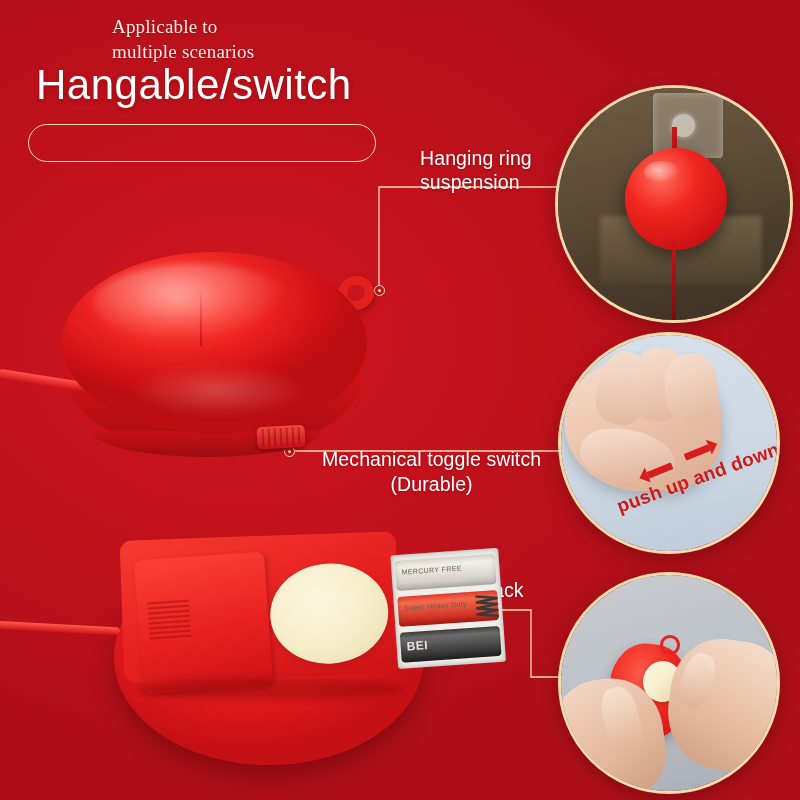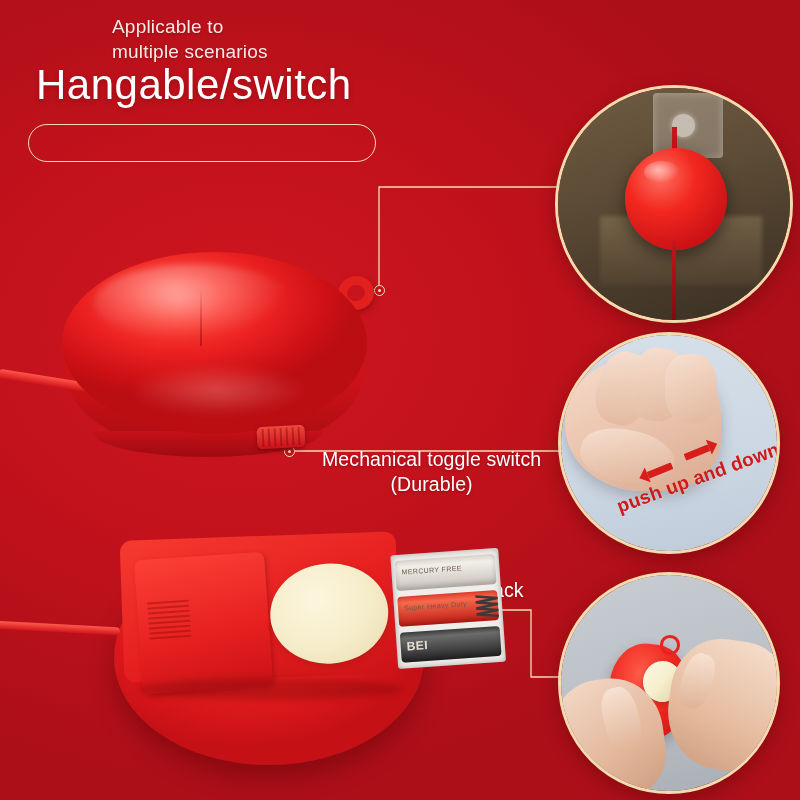--- a/index.html
+++ b/index.html
@@ -22,20 +22,21 @@
   .kicker {
     position: absolute;
     left: 112px;
     top: 14px;
     color: #fbe9e6;
     font-size: 19px;
     line-height: 1.32;
     letter-spacing: .2px;
     white-space: pre-line;
     text-shadow: 0 1px 2px rgba(90,0,0,.35);
+    font-family: Liberation Serif, serif;
   }
   .headline {
     position: absolute;
     left: 36px;
     top: 64px;
     color: #ffffff;
     font-size: 42px;
     line-height: 1;
     letter-spacing: .5px;
     text-shadow: 0 2px 5px rgba(95,0,0,.35);
@@ -584,20 +585,22 @@
 
     <path d="M289 451 L568 451" fill="none" stroke="#f3ddb4" stroke-width="1.3"></path>
 
     <path d="M294 610 L531 610 L531 677 L565 677" fill="none" stroke="#f3ddb4" stroke-width="1.3"></path>
   </svg>
 
   <div class="dot" style="left:374px; top:285px;"></div>
   <div class="dot" style="left:284px; top:446px;"></div>
   <div class="dot" style="left:289px; top:605px;"></div>
 
+  <div class="callout c-ring">Hanging ring
+suspension</div>
   <div class="callout c-switch">
     <span>Mechanical toggle switch</span>
     <span class="sub">(Durable)</span>
   </div>
   <div class="callout c-paste">Can be pasted on the back</div>
 
   <div class="photo photo-1">
     <div class="scene">
       <div class="s1-bg"></div>
       <div class="s1-wallpanel"></div>

